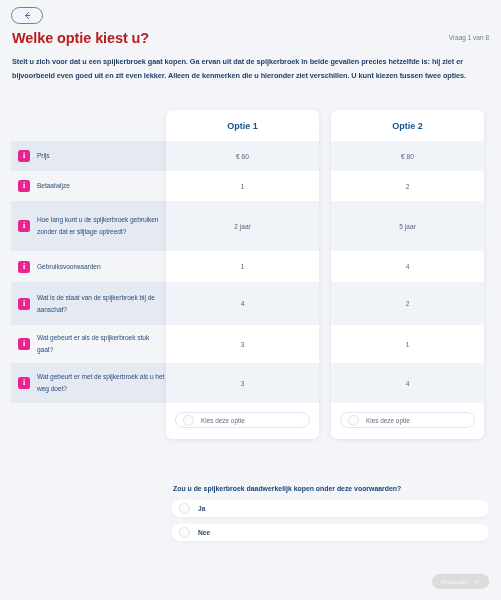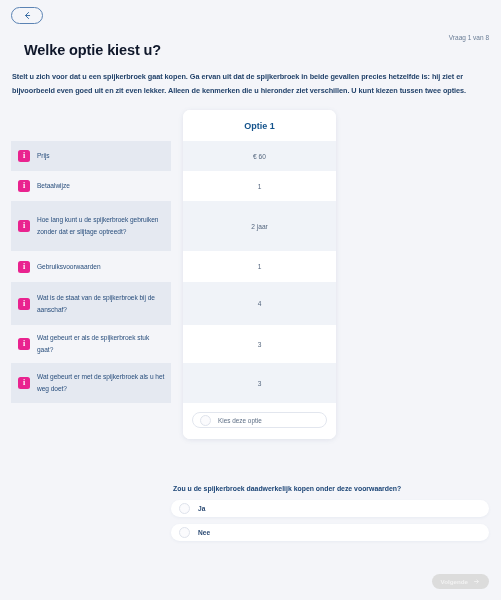--- a/index.html
+++ b/index.html
@@ -43,24 +43,24 @@
   
   .header {
     position: absolute;
     left: 0;
     top: 30px;
     width: 501px;
     padding: 0 12px;
     box-sizing: border-box;
   }
   .title {
-    margin: 12px;
+    margin: 0;
     font-size: 14.5px;
     font-weight: bold;
-    color: #0f172a;
+    color: #b91c1c;
     letter-spacing: -0.1px;
   }
   .qcount {
     position: absolute;
     right: 12px;
     top: 4px;
     font-size: 6.5px;
     color: #6a7d96;
     font-weight: normal;
   }
@@ -83,21 +83,21 @@
     height: 360px;
   }
   .labelcol {
     position: absolute;
     left: 11px;
     top: 0;
     width: 160px;
   }
   .cards {
     position: absolute;
-    left: 183px;
+    left: 166px;
     top: 0;
     width: 318px;
     display: flex;
     gap: 12px;
   }
   .card {
     width: 153px;
     background: #ffffff;
     border-radius: 7px;
     box-shadow: 0 1px 5px rgba(90,110,150,0.13);
@@ -328,20 +328,36 @@
         <div class="vrow r5">3</div>
         <div class="vrow alt r6">3</div>
         <div class="card-foot">
           <div class="choose">
             <span class="radio"></span>
             <span class="choose-lbl">Kies deze optie</span>
           </div>
         </div>
       </div>
 
+      <div class="card">
+        <div class="card-head">Optie 2</div>
+        <div class="vrow alt r0">€ 80</div>
+        <div class="vrow r1">2</div>
+        <div class="vrow alt r2">5 jaar</div>
+        <div class="vrow r3">4</div>
+        <div class="vrow alt r4">2</div>
+        <div class="vrow r5">1</div>
+        <div class="vrow alt r6">4</div>
+        <div class="card-foot">
+          <div class="choose">
+            <span class="radio"></span>
+            <span class="choose-lbl">Kies deze optie</span>
+          </div>
+        </div>
+      </div>
 
     </div>
   </div>
 
   <div class="bottom">
     <div class="bottom-q">Zou u de spijkerbroek daadwerkelijk kopen onder deze voorwaarden?</div>
 
     <div class="yn">
       <span class="radio"></span>
       <span class="yn-lbl">Ja</span>

